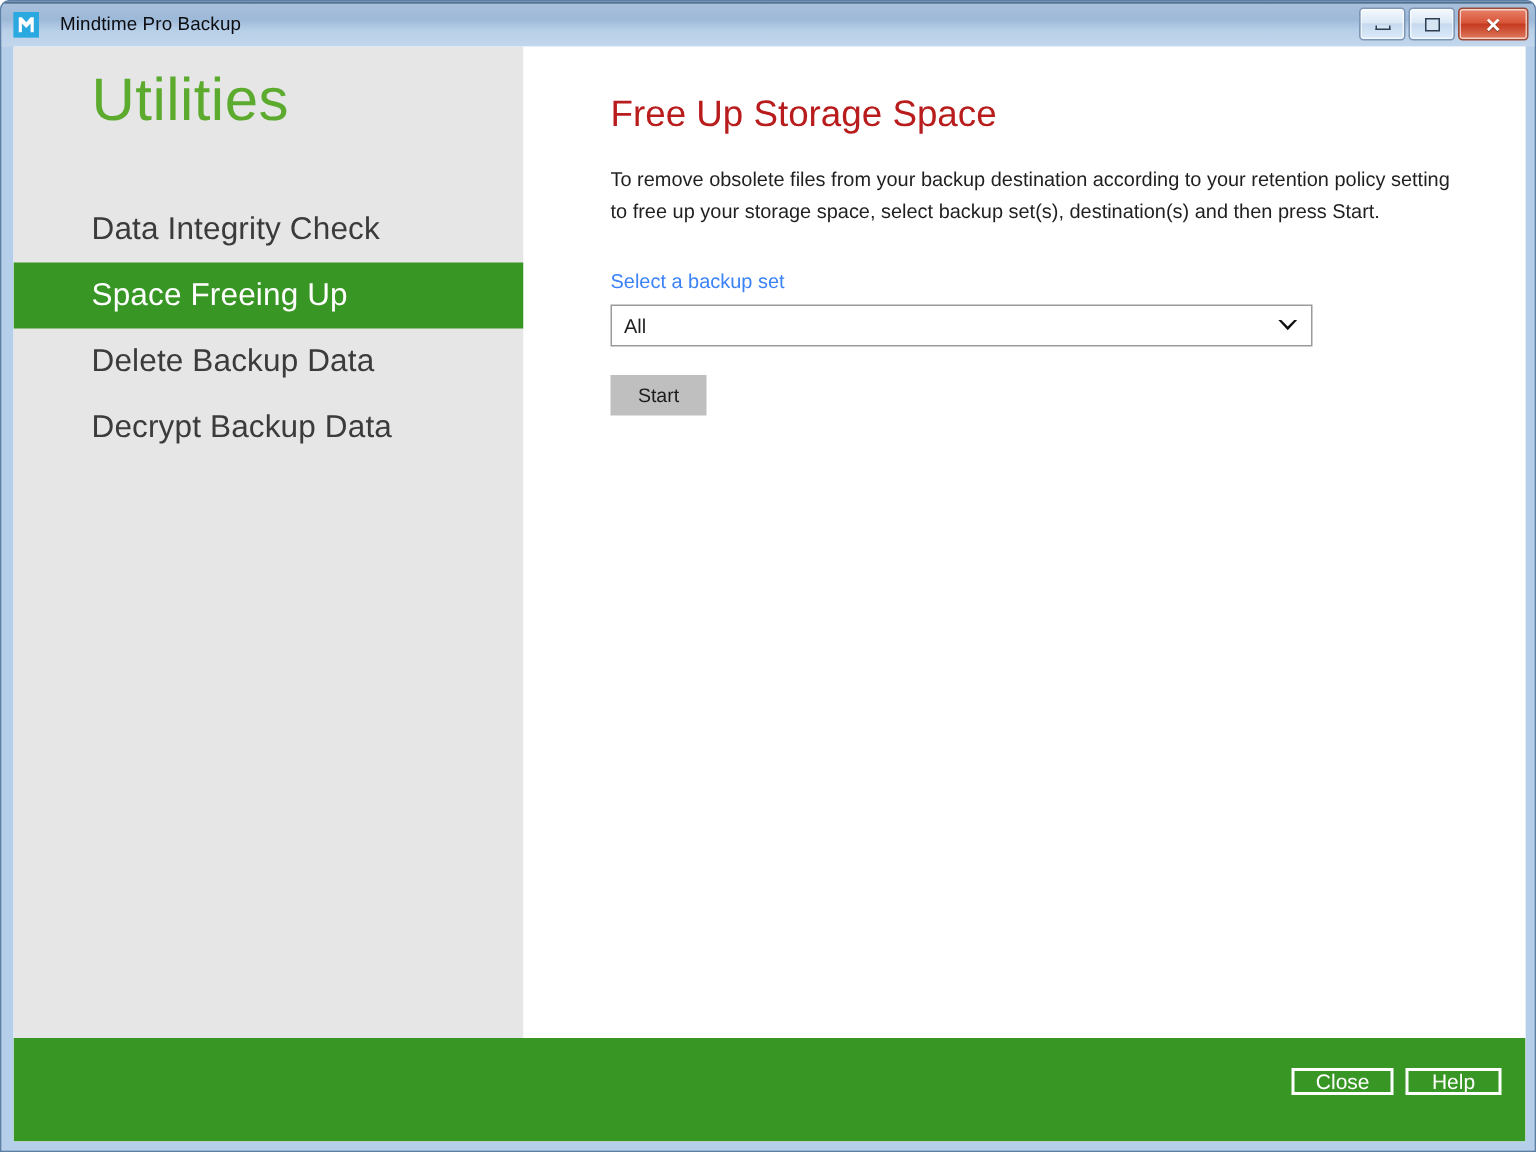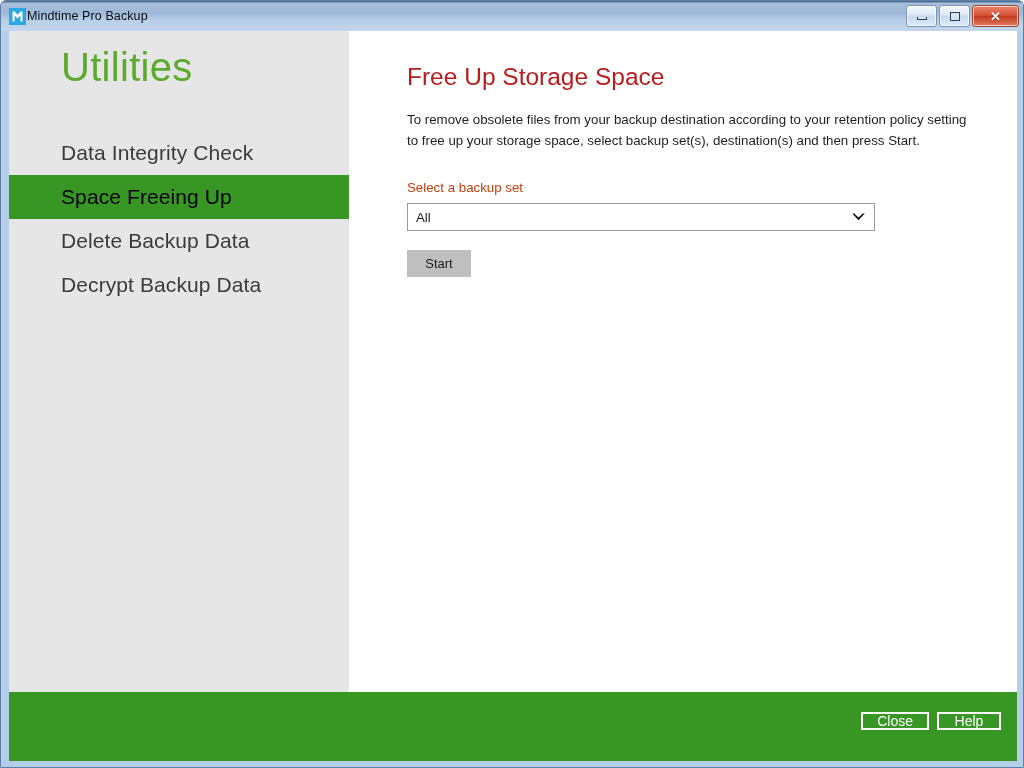--- a/index.html
+++ b/index.html
@@ -40,21 +40,21 @@
       #b7cfe8 64%,
       #c3d7ec 100%);
     border-radius: 5px 5px 0 0;
   }
   .title-inner {
     position: absolute;
     left: 8px; top: 0;
     height: 30px;
     display: flex;
     align-items: center;
-    gap: 1px;
+    gap: 14px;
   }
   .app-icon {
     width: 17px;
     height: 17px;
     position: relative;
     background: #2aa8e0;
     flex: none;
   }
   .app-icon svg { display: block; }
   .title-text {
@@ -158,21 +158,21 @@
     padding-left: 52px;
     box-sizing: border-box;
     font-size: 21px;
     color: #3b3b3b;
     letter-spacing: 0.1px;
     white-space: nowrap;
     cursor: default;
   }
   .nav-item.active {
     background: #389624;
-    color: #000000;
+    color: #ffffff;
   }
 
   
   .content {
     position: absolute;
     left: 340px;
     top: 0;
     width: 668px;
     height: 661px;
     background: #ffffff;
@@ -195,21 +195,21 @@
     font-size: 13.3px;
     color: #1f1f1f;
     line-height: 21px;
     text-align: left;
   }
   .field-label {
     position: absolute;
     left: 58px;
     top: 149px;
     font-size: 13.3px;
-    color: #c2410c;
+    color: #3b82f6;
     white-space: nowrap;
   }
   .select-wrap {
     position: absolute;
     left: 58px;
     top: 172px;
     width: 468px;
     height: 28px;
     box-sizing: border-box;
     border: 1px solid #9a9a9a;

